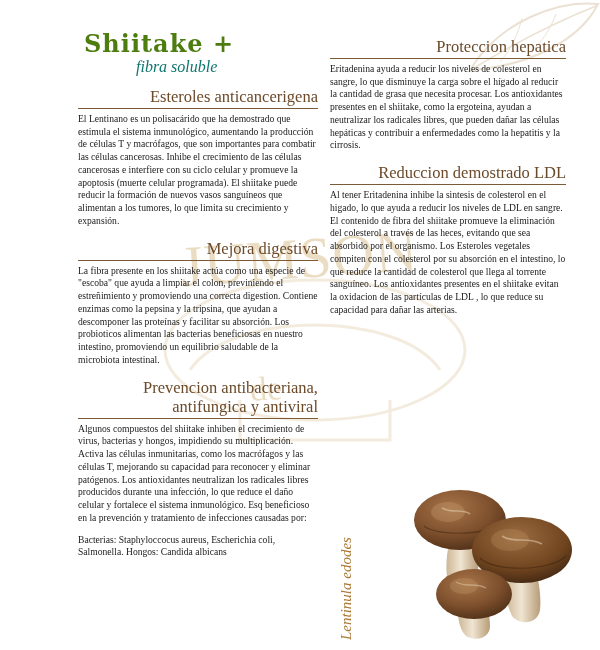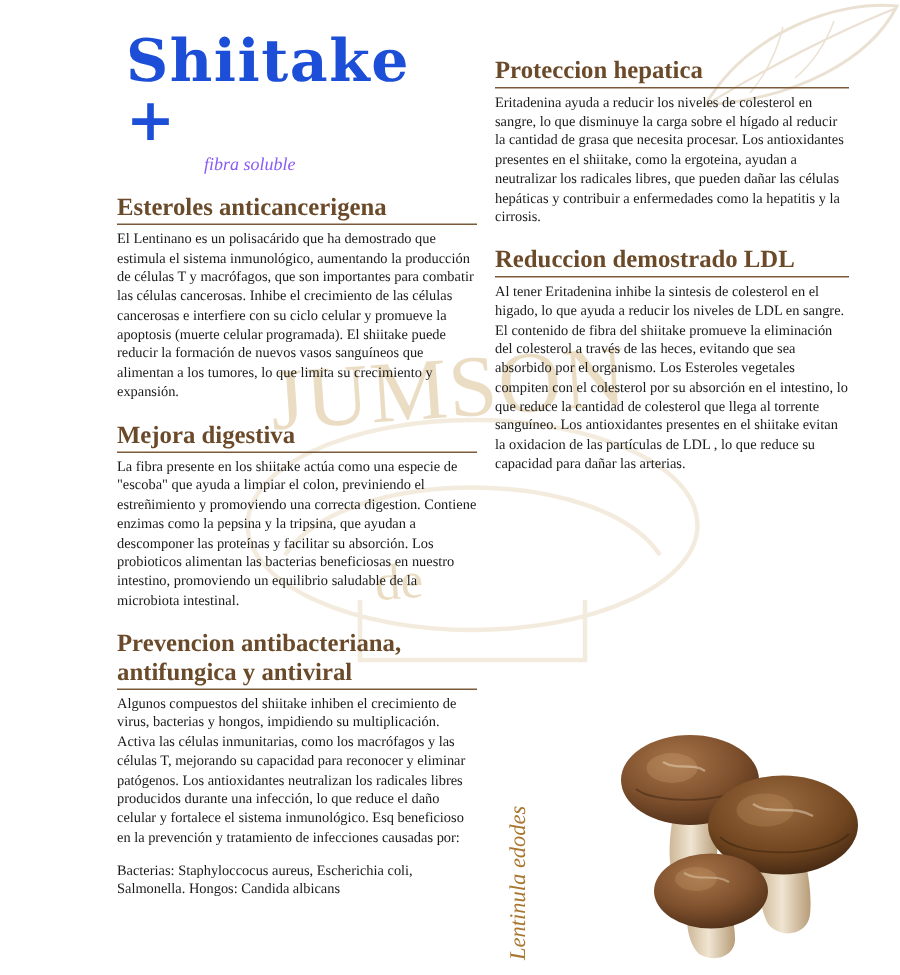--- a/index.html
+++ b/index.html
@@ -72,44 +72,45 @@
   }
   .col-right {
     position: absolute;
     left: 330px;
     top: 38px;
     width: 236px;
   }
 
   .title {
     font-family: "DejaVu Serif", serif;
-    font-size: 39px;
+    font-size: 24px;
     font-weight: bold;
-    color: #1d4ed8;
+    color: #4d7c0f;
     letter-spacing: 1px;
     line-height: 1;
-    margin: 8px 0 2px 6px;
+    margin: 18px 0 2px 6px;
   }
   .subtitle {
     font-family: "Liberation Serif", serif;
     font-style: italic;
-    font-size: 12px;
-    color: #8b5cf6;
+    font-size: 16px;
+    color: #0f766e;
     margin: 0 0 12px 58px;
   }
 
   h2.section {
     font-family: "Liberation Serif", serif;
     font-size: 16.5px;
-    font-weight: bold;
+    font-weight: normal;
     color: #6b4a2a;
     margin: 0 0 3px 0;
     padding-bottom: 1px;
     border-bottom: 1px solid #7a5a38;
     line-height: 1.15;
+    text-align: right;
   }
   h2.section.hepatica {
     color: #6b4a2a;
   }
   p.body {
     font-family: "Liberation Serif", serif;
     font-size: 9.6px;
     line-height: 1.33;
     color: #1a1a1a;
     text-align: left;

